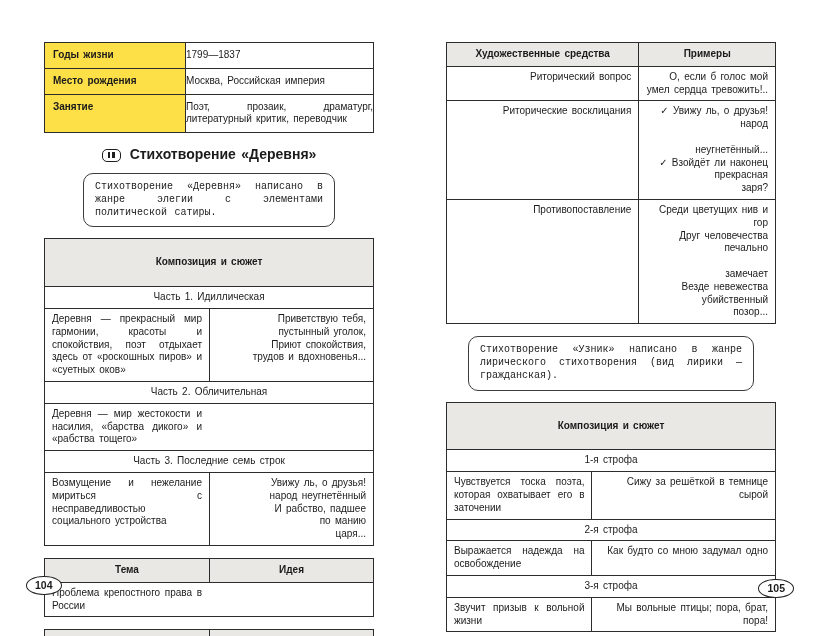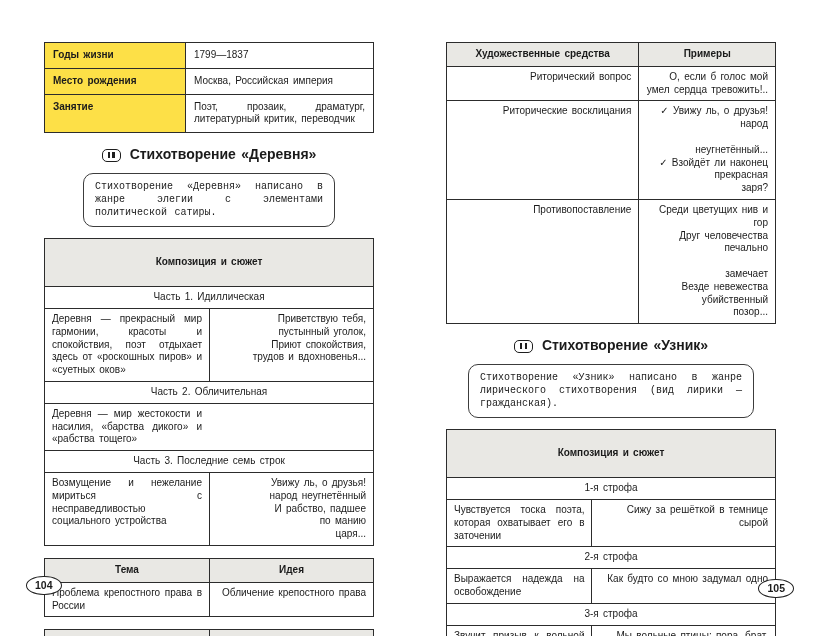--- a/index.html
+++ b/index.html
@@ -24,21 +24,21 @@
   .sub { font-weight: normal; text-align: center; padding: 4px; }
   .r2 { display: grid; }
   .r2 > div + div { border-left: 1.1px solid #2c2c2c; }
   .r2.head > div { background: #e9e8e4; font-weight: bold; text-align: center; padding: 5px 4px; }
   .cell { padding: 4px 7px; text-align: right; }
   .split-50 { grid-template-columns: 1fr 1fr; }
   .split-bio { grid-template-columns: 140px 1fr; }
   .split-dev-top { grid-template-columns: 1.4fr 1fr; }
   .split-uznik { grid-template-columns: 1fr 1.27fr; }
   .bio-label { background: #fde047; font-weight: bold; padding: 6px 8px; }
-  .bio-value { padding: 6px 8px; text-align: justify; }
+  .bio-value { padding: 6px 0; text-align: justify; }
   .analysis { text-align: justify; }
   .quote, .example { white-space: pre-wrap; }
 
   
   .poem-head {
     display: flex; align-items: center; justify-content: center; gap: 9px;
     font-weight: bold; font-size: 14px; margin: 13px 0 9px;
   }
   .pause-icon {
     width: 19px; height: 13px; box-sizing: border-box;
@@ -120,21 +120,20 @@
       </div>
     </div>
 
     <div class="tbl">
       <div class="r2 split-50 head">
         <div>Тема</div>
         <div>Идея</div>
       </div>
       <div class="r2 split-50">
         <div class="cell analysis">Проблема крепостного права в России</div>
-        <div class="cell">Обличение крепостного права</div>
       </div>
     </div>
 
     <div class="tbl">
       <div class="r2 split-50 head">
         <div>Художественные средства</div>
         <div>Примеры</div>
       </div>
 
     </div>
@@ -162,27 +161,20 @@
       <div class="r2 split-dev-top">
         <div class="cell">Противопоставление</div>
         <div class="cell example">Среди цветущих нив и гор
 Друг человечества печально
                     замечает
 Везде невежества
         убийственный позор...</div>
       </div>
     </div>
 
-    <div class="poem-head">
-      <span class="pause-icon">
-          <i></i>
-          <i></i>
-        </span>
-      <span>Стихотворение «Узник»</span>
-    </div>
 
     <div class="callout wide">Стихотворение «Узник» написано в жанре лирического стихотворения (вид лирики — гражданская).</div>
 
     <div class="tbl">
       <div class="thead">Композиция и сюжет</div>
       <div class="sub">1-я строфа</div>
       <div class="r2 split-uznik">
         <div class="cell analysis">Чувствуется тоска поэта, которая охватывает его в заточении</div>
         <div class="cell quote">Сижу за решёткой в темнице сырой</div>
       </div>

